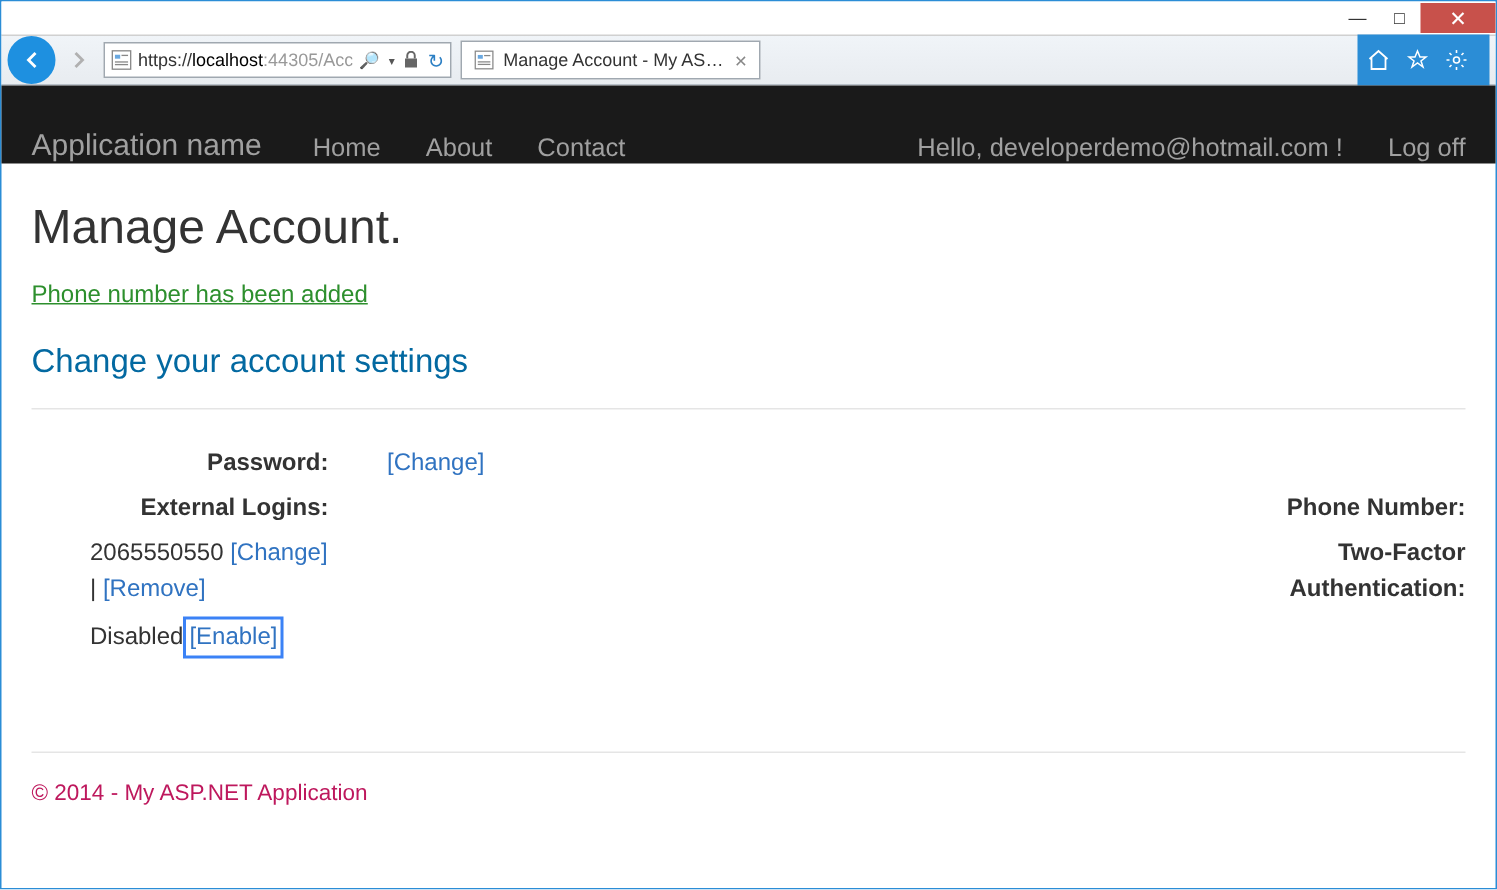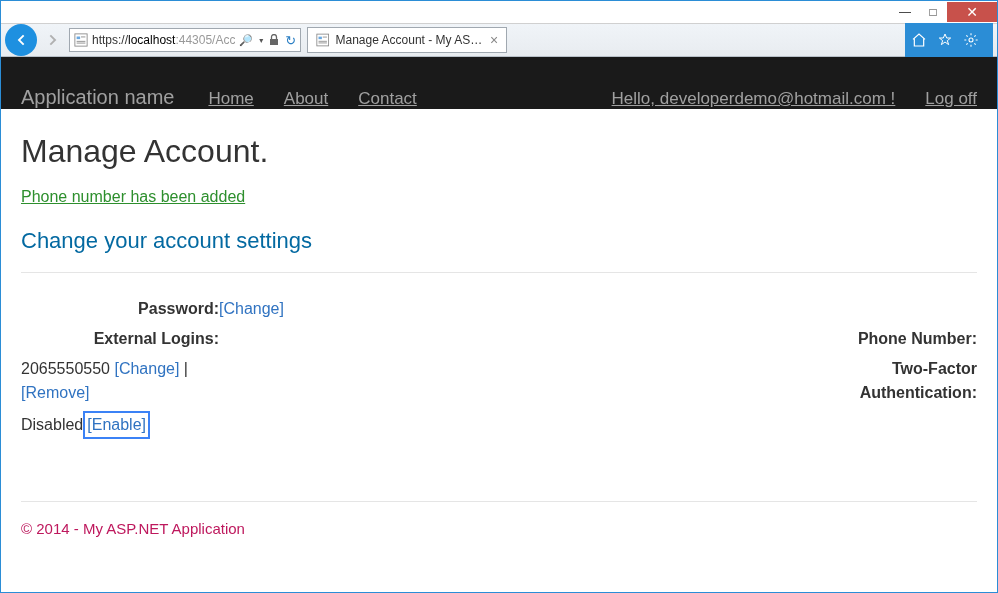--- a/index.html
+++ b/index.html
@@ -26,32 +26,32 @@
     .tab .favicon { width: 14px; height: 14px; }
     .tab .title { overflow: hidden; white-space: nowrap; text-overflow: ellipsis; color: #333; }
     .tab .close-x { color: #888; font-size: 14px;}
     .toolbar-spacer { flex: 1; }
     .toolbar-right { display: flex; gap: 10px; padding-right: 8px; }
     .toolbar-right svg { width: 16px; height: 16px; fill: #fff; stroke: #fff;}
     .toolbar-right-wrap { background: #2b8dd6; height: 34px; display: flex; align-items: center; padding: 0 6px; margin: -1px 0;}
     
     .navbar { height: 52px; background: #1a1a1a; display: flex; align-items: flex-end; padding: 0 20px; font-size: 17px; }
     .navbar .brand { color: #a0a0a0; margin-right: 34px; font-size: 20px; }
-    .navbar .navlink { color: #a0a0a0; margin-right: 30px; cursor: pointer; text-decoration: underline; }
+    .navbar .navlink { color: #a0a0a0; margin-right: 30px; cursor: pointer; }
     .navbar .spacer { flex: 1; }
     
     .page { padding: 24px 20px 0 20px; flex: 1; overflow: auto; }
     .page h2 { font-size: 32px; font-weight: 400; color: #333; margin-bottom: 18px; }
     .success-msg { color: #2d8f2d; font-size: 16px; margin-bottom: 22px; text-decoration: underline; }
     .page h4 { font-size: 22px; font-weight: 400; color: #0369a1; margin-bottom: 18px; }
     .divider { border-top: 1px solid #e5e5e5; margin-bottom: 24px; }
     
     .dl { display: grid; grid-template-columns: 198px 1fr; row-gap: 6px; font-size: 16px; }
     .dl dt { text-align: right; font-weight: 700; color: #333; line-height: 1.5; }
-    .dl dd { color: #333; line-height: 1.5; }
+    .dl dd { color: #333; line-height: 1.5; margin-left: 39px; }
     .link { color: #3073c1; cursor: pointer; }
     .pipe { color: #333; }
     .enable-box { border: 2px solid #3b82f6; padding: 0px 2px; display: inline-block; }
     
     .footer-hr { border-top: 1px solid #e5e5e5; margin-top: 62px; }
     .footer { padding: 18px 0; font-size: 15px; color: #be185d; }
     
     .lock-icon { width: 10px; height: 12px; }
   </style>
 </head>

